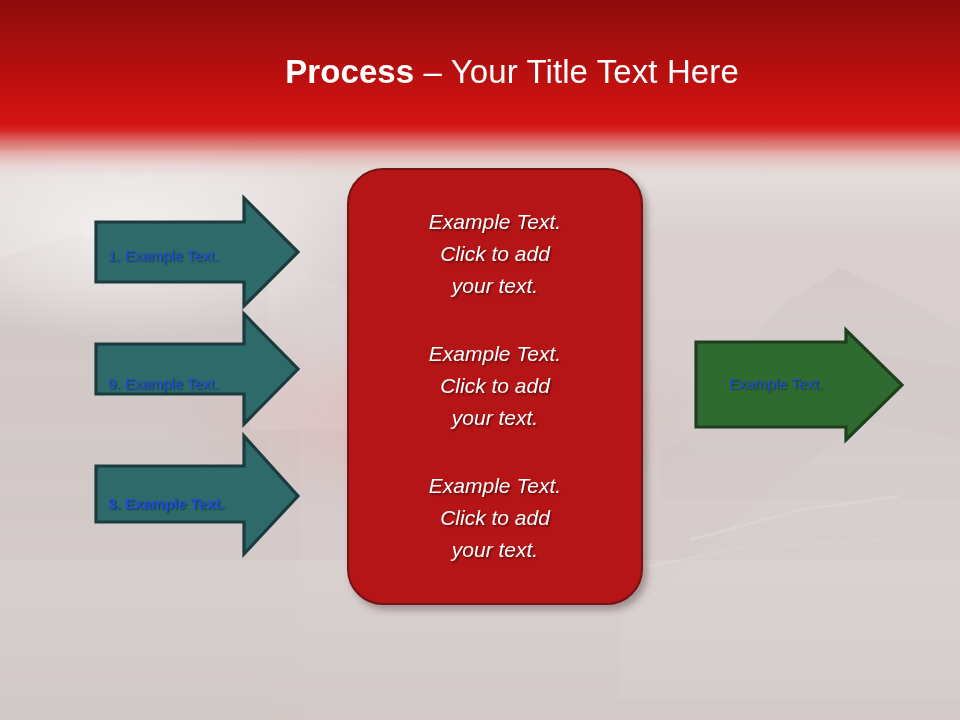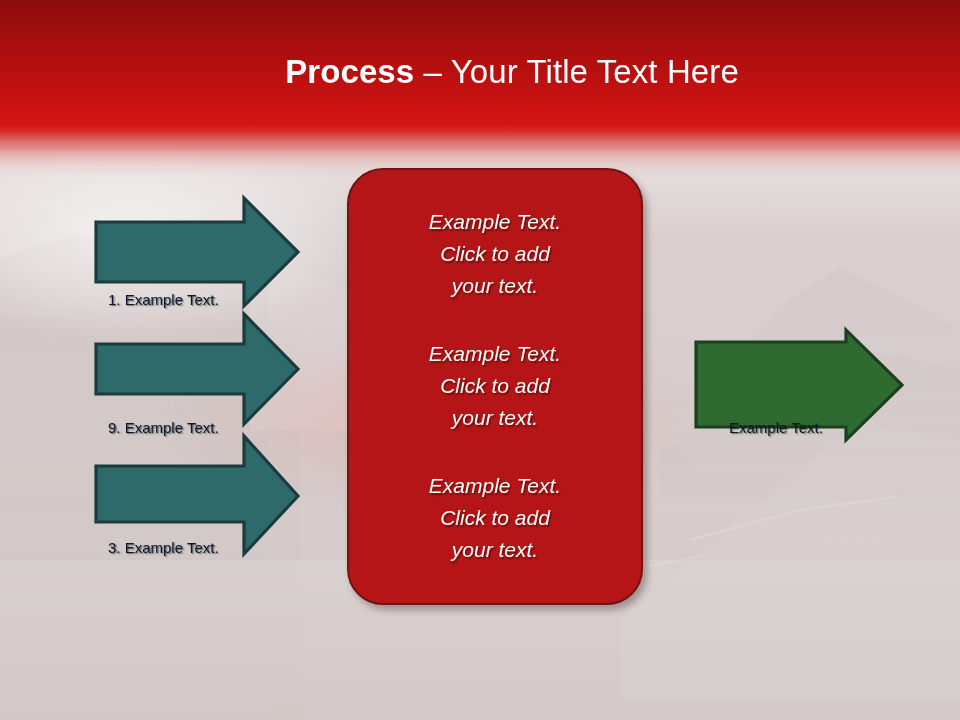--- a/index.html
+++ b/index.html
@@ -125,40 +125,39 @@
     text-shadow: 1.5px 1.5px 1.5px rgba(60,10,10,.55);
     white-space: pre-line;
   }
   .pb-gap { height: 36px; }
 
   
   .arrow-wrap { position: absolute; }
   .arrow-wrap svg { display: block; overflow: visible; }
   .arrow-label {
     position: absolute;
-    color: #0f172a;
+    color: #1d4ed8;
     font-size: 15px;
     line-height: 18px;
     white-space: nowrap;
     text-shadow: 1.2px 1.2px 1.4px rgba(10,30,30,.60);
     pointer-events: none;
-    margin-top: 44px;
   }
   .arrow-label.green-lbl {
     text-shadow: 1.2px 1.2px 1.4px rgba(8,35,8,.60);
   }
 
   #arrow1 { left: 94px; top: 196px; }
   #arrow2 { left: 94px; top: 312px; }
   #arrow3 { left: 94px; top: 434px; }
   #arrow4 { left: 694px; top: 328px; }
 
   #arrow1-label { left: 108px; top: 247px; }
   #arrow2-label { left: 108px; top: 375px; }
-  #arrow3-label { left: 108px; top: 495px; }
+  #arrow3-label { left: 108px; top: 495px; font-weight: bold; }
   #arrow4-label { left: 729px; top: 375px; }
 </style>
 </head>
 <body>
 
 <div id="slide">
 
   <div class="bg-base"></div>
 
   <svg class="bg-mountain" viewBox="0 0 960 720" preserveAspectRatio="none">

